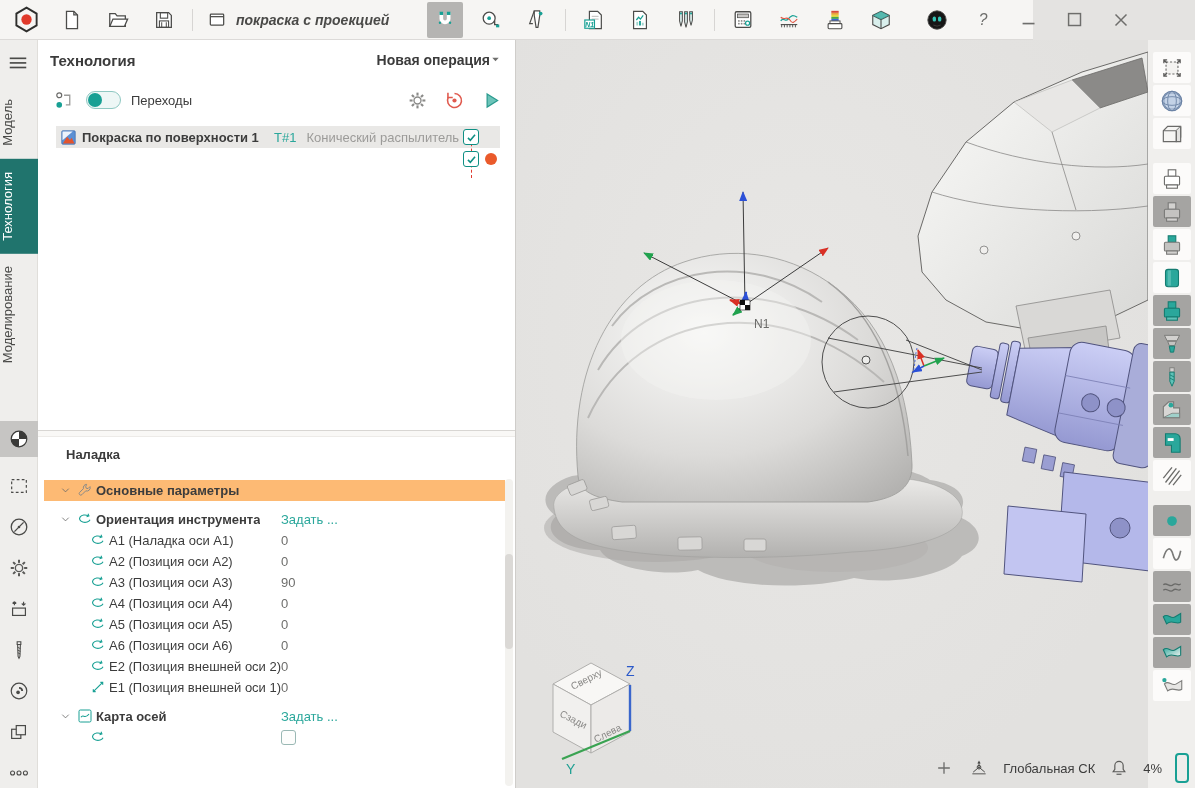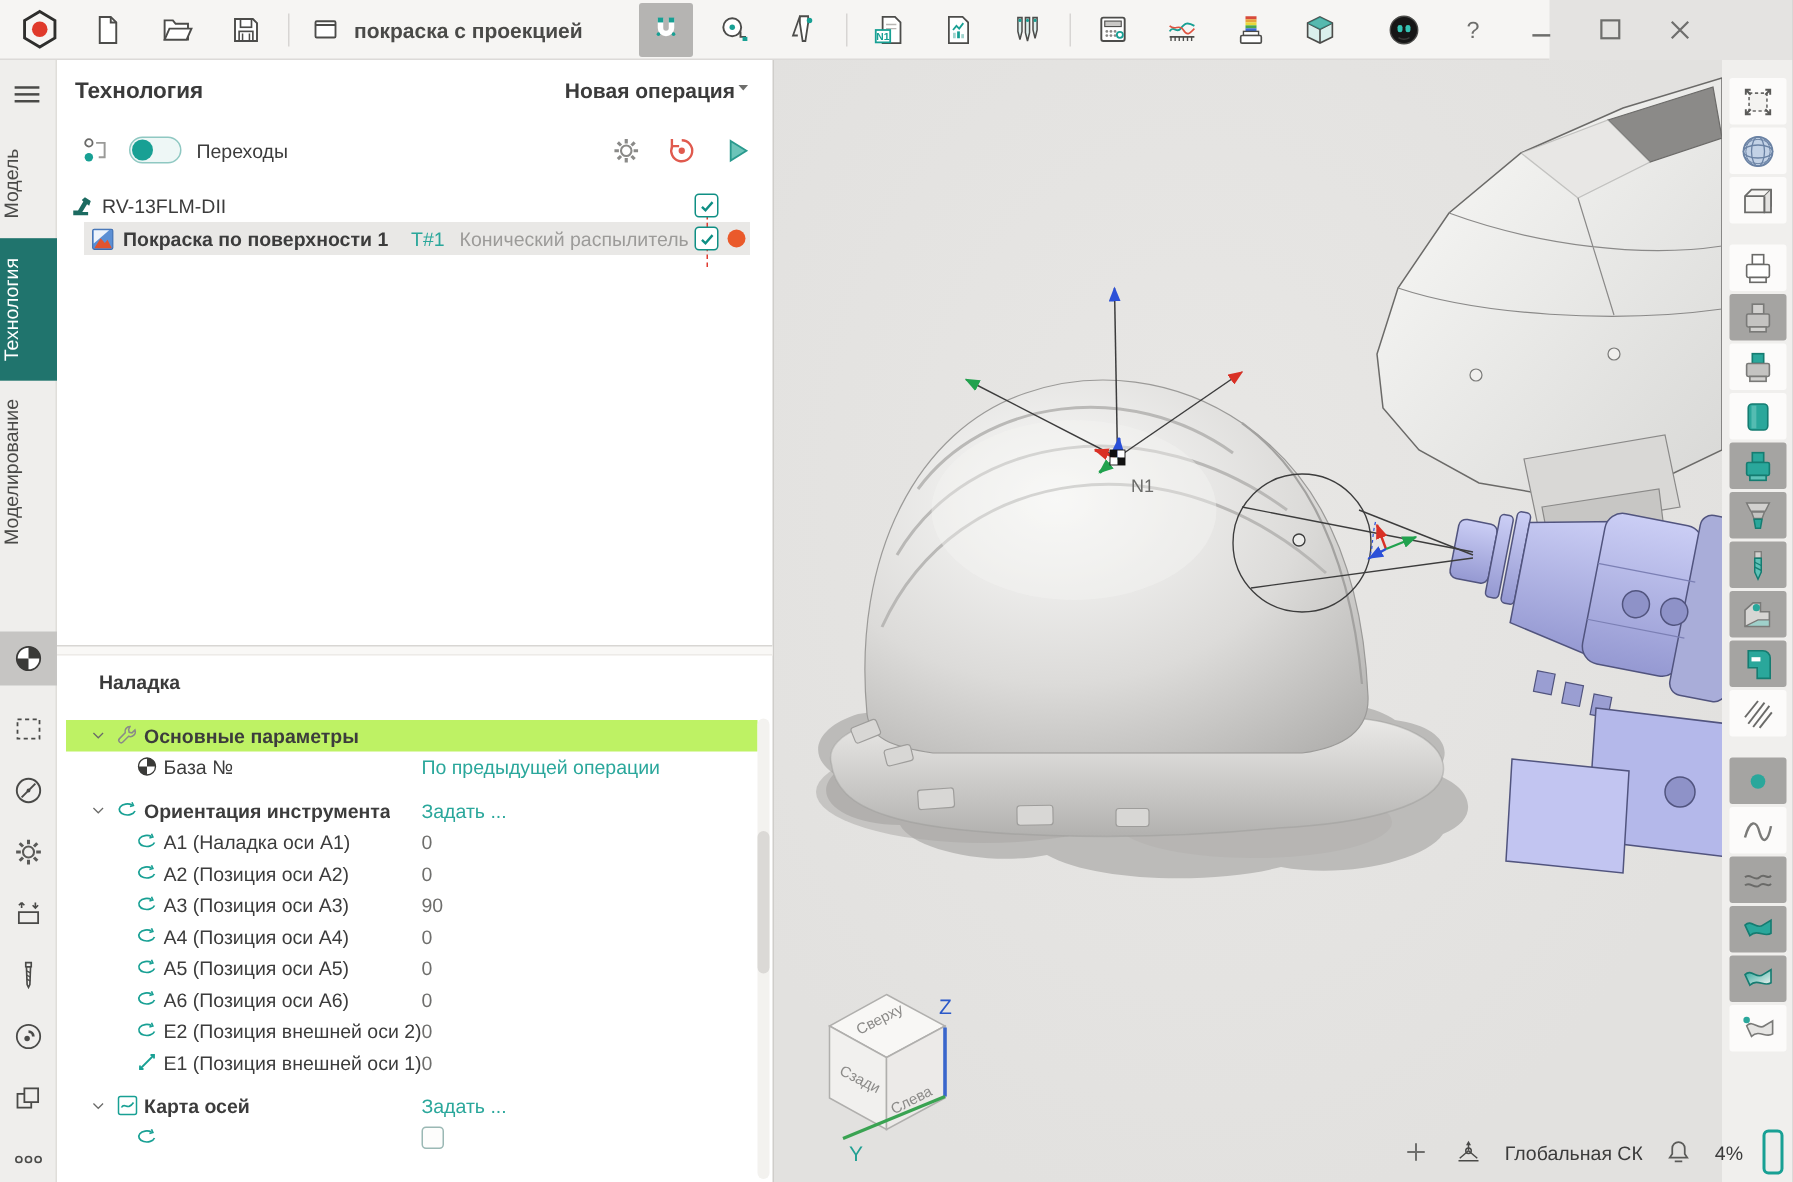--- a/index.html
+++ b/index.html
@@ -1,20 +1,20 @@
 <!DOCTYPE html>
 <html><head>
 <meta charset="utf-8">
 <style>
   html,body{margin:0;padding:0;background:#cfcecc;}
   #app{position:relative;width:1195px;height:788px;background:#e4e3e1;font-family:"Liberation Sans",sans-serif;overflow:hidden;-webkit-font-smoothing:antialiased;}
   *{box-sizing:border-box;}
 
   
-  .topbar{position:absolute;left:0;top:0;width:1033px;height:40px;background:#f6f5f3;border-bottom:1px solid #dcdad8;display:flex;align-items:center;gap:10px;padding:0 10px 0 8px;}
+  .topbar{position:absolute;left:0;top:0;width:1033px;height:40px;background:#f6f5f3;border-bottom:1px solid #dcdad8;display:flex;align-items:center;gap:10px;padding:0 10px 0 8px;font-style:italic;}
   .tb-btn{width:36px;height:36px;display:flex;align-items:center;justify-content:center;border-radius:2px;flex:none;}
   .tb-btn.active{background:#b5b4b2;}
   .tb-btn svg{width:22px;height:22px;display:block;}
   .tb-logo svg{width:27px;height:27px;}
   .tb-sep{width:1px;height:22px;background:#d7d5d3;flex:none;}
   .tb-spacer{flex:1;}
   .tb-title{display:flex;align-items:center;gap:9px;margin:0 4px;flex:none;}
   .tb-title svg{width:20px;height:20px;}
   .tb-title .txt{font-size:14px;font-weight:bold;color:#4a4a48;white-space:nowrap;}
   .gapL{margin-left:24px;}
@@ -59,21 +59,21 @@
   .cbx svg{width:11px;height:11px;}
   .red-link{position:absolute;left:433px;top:12px;height:40px;border-left:1px dashed #e03b30;z-index:1;}
   .red-dot{position:absolute;left:447px;top:27px;width:12px;height:12px;border-radius:50%;background:#ea5a2b;z-index:2;}
 
   .splitter{position:absolute;left:0;top:390px;width:100%;height:7px;background:#f9f8f6;border-top:1px solid #d8d6d3;border-bottom:1px solid #edebe8;}
   .setup{position:absolute;left:0;top:397px;right:0;bottom:0;overflow:hidden;}
   .setup-title{margin:10px 0 0 28px;font-size:13px;font-weight:bold;color:#3b3b3b;height:18px;}
   .params{margin-top:15px;position:relative;}
   .prow{position:relative;display:flex;align-items:center;height:21px;padding-left:22px;font-size:13px;color:#3c3c3c;}
   .prow.gap{margin-top:8px;}
-  .prow.header{background:#bef264;margin:0 10px 0 6px;padding-left:16px;}
+  .prow.header{background:#fdba74;margin:0 10px 0 6px;padding-left:16px;}
   .prow.bold .plabel{font-weight:bold;}
   .pchev{width:17px;flex:none;display:flex;align-items:center;}
   .pchev svg{width:11px;height:11px;}
   .pind{width:30px;flex:none;}
   .picon{width:19px;height:17px;flex:none;}
   .picon svg{width:16px;height:16px;display:block;}
   .plabel{white-space:nowrap;overflow:hidden;max-width:172px;}
   .pvalue{position:absolute;left:243px;white-space:nowrap;color:#6e6e6c;}
   .pvalue.link{color:#2aa79b;}
   .pcheck{position:absolute;left:243px;top:3px;width:15px;height:15px;border:1.5px solid #9ab8b4;border-radius:3px;background:#fdfdfc;}
@@ -448,28 +448,20 @@
             </svg>
           </span>
         <span class="ctrl-ic">
             <svg viewBox="0 0 24 24">
               <path d="M7,4.5 L19,12 L7,19.5 Z" fill="#6cc4b9" stroke="#2a9a8e" stroke-width="1.4"></path>
             </svg>
           </span>
       </span>
     </div>
     <div class="tree">
-      <div class="trow machine">
-        <span class="ticon">
-            <svg viewBox="0 0 24 24">
-              <path d="M4,20.5 h14 v-3 h-5.5 l4.5,-7.5 2,1.5 1.5,-4.5 L15,3.5 l-3,2.5 1.5,1.5 -5,8.5 H4 Z" fill="#1c6b61"></path>
-            </svg>
-          </span>
-        <span class="tlabel">RV-13FLM-DII</span>
-      </div>
       <div class="trow op">
         <span class="ticon">
             <svg viewBox="0 0 24 24">
               <rect x="2.5" y="2.5" width="19" height="19" rx="1.5" fill="#5b8fd4" stroke="#3a6bb0" stroke-width="1"></rect>
               <path d="M3.5,3.5 H18 L3.5,16 Z" fill="#edf3fb"></path>
               <path d="M4,20.5 L10,11 l4,4.5 2.5,-3 4,8 Z" fill="#e2542e"></path>
             </svg>
           </span>
         <span class="tlabel">Покраска по поверхности 1</span>
         <span class="tool-id">T#1</span>
@@ -499,32 +491,20 @@
               <svg viewBox="0 0 24 24">
                 <path d="M5,8 l7,7 7,-7" stroke="#6a6a68" stroke-width="1.8" fill="none"></path>
               </svg>
             </span>
             <span class="picon">
               <svg viewBox="0 0 24 24">
                 <path d="M14.5,3.5 a5,5 0 0 0 -4.8,6.4 L4,15.6 a2.4,2.4 0 0 0 3.4,3.4 l5.7,-5.7 a5,5 0 0 0 6.4,-6.4 l-3,3 -2.8,-0.6 -0.6,-2.8 Z" fill="none" stroke="#8a8a88" stroke-width="1.5"></path>
               </svg>
             </span>
             <span class="plabel">Основные параметры</span>
-          </div>
-          <div class="prow">
-            <span class="pind"></span>
-            <span class="picon">
-              <svg viewBox="0 0 24 24">
-                <circle cx="12" cy="12" r="8.5" fill="#fff" stroke="#3a3a38" stroke-width="1.3"></circle>
-                <path d="M12,12 L12,3.5 A8.5,8.5 0 0 1 20.5,12 Z" fill="#3a3a38"></path>
-                <path d="M12,12 L12,20.5 A8.5,8.5 0 0 1 3.5,12 Z" fill="#3a3a38"></path>
-              </svg>
-            </span>
-            <span class="plabel">База №</span>
-            <span class="pvalue link">По предыдущей операции</span>
           </div>
           <div class="prow gap bold">
             <span class="pchev">
               <svg viewBox="0 0 24 24">
                 <path d="M5,8 l7,7 7,-7" stroke="#6a6a68" stroke-width="1.8" fill="none"></path>
               </svg>
             </span>
             <span class="picon">
               <svg viewBox="0 0 24 24">
                 <path d="M19.5,13 a8,5.5 0 1 1 -3,-6" fill="none" stroke="#18a094" stroke-width="1.7"></path>

